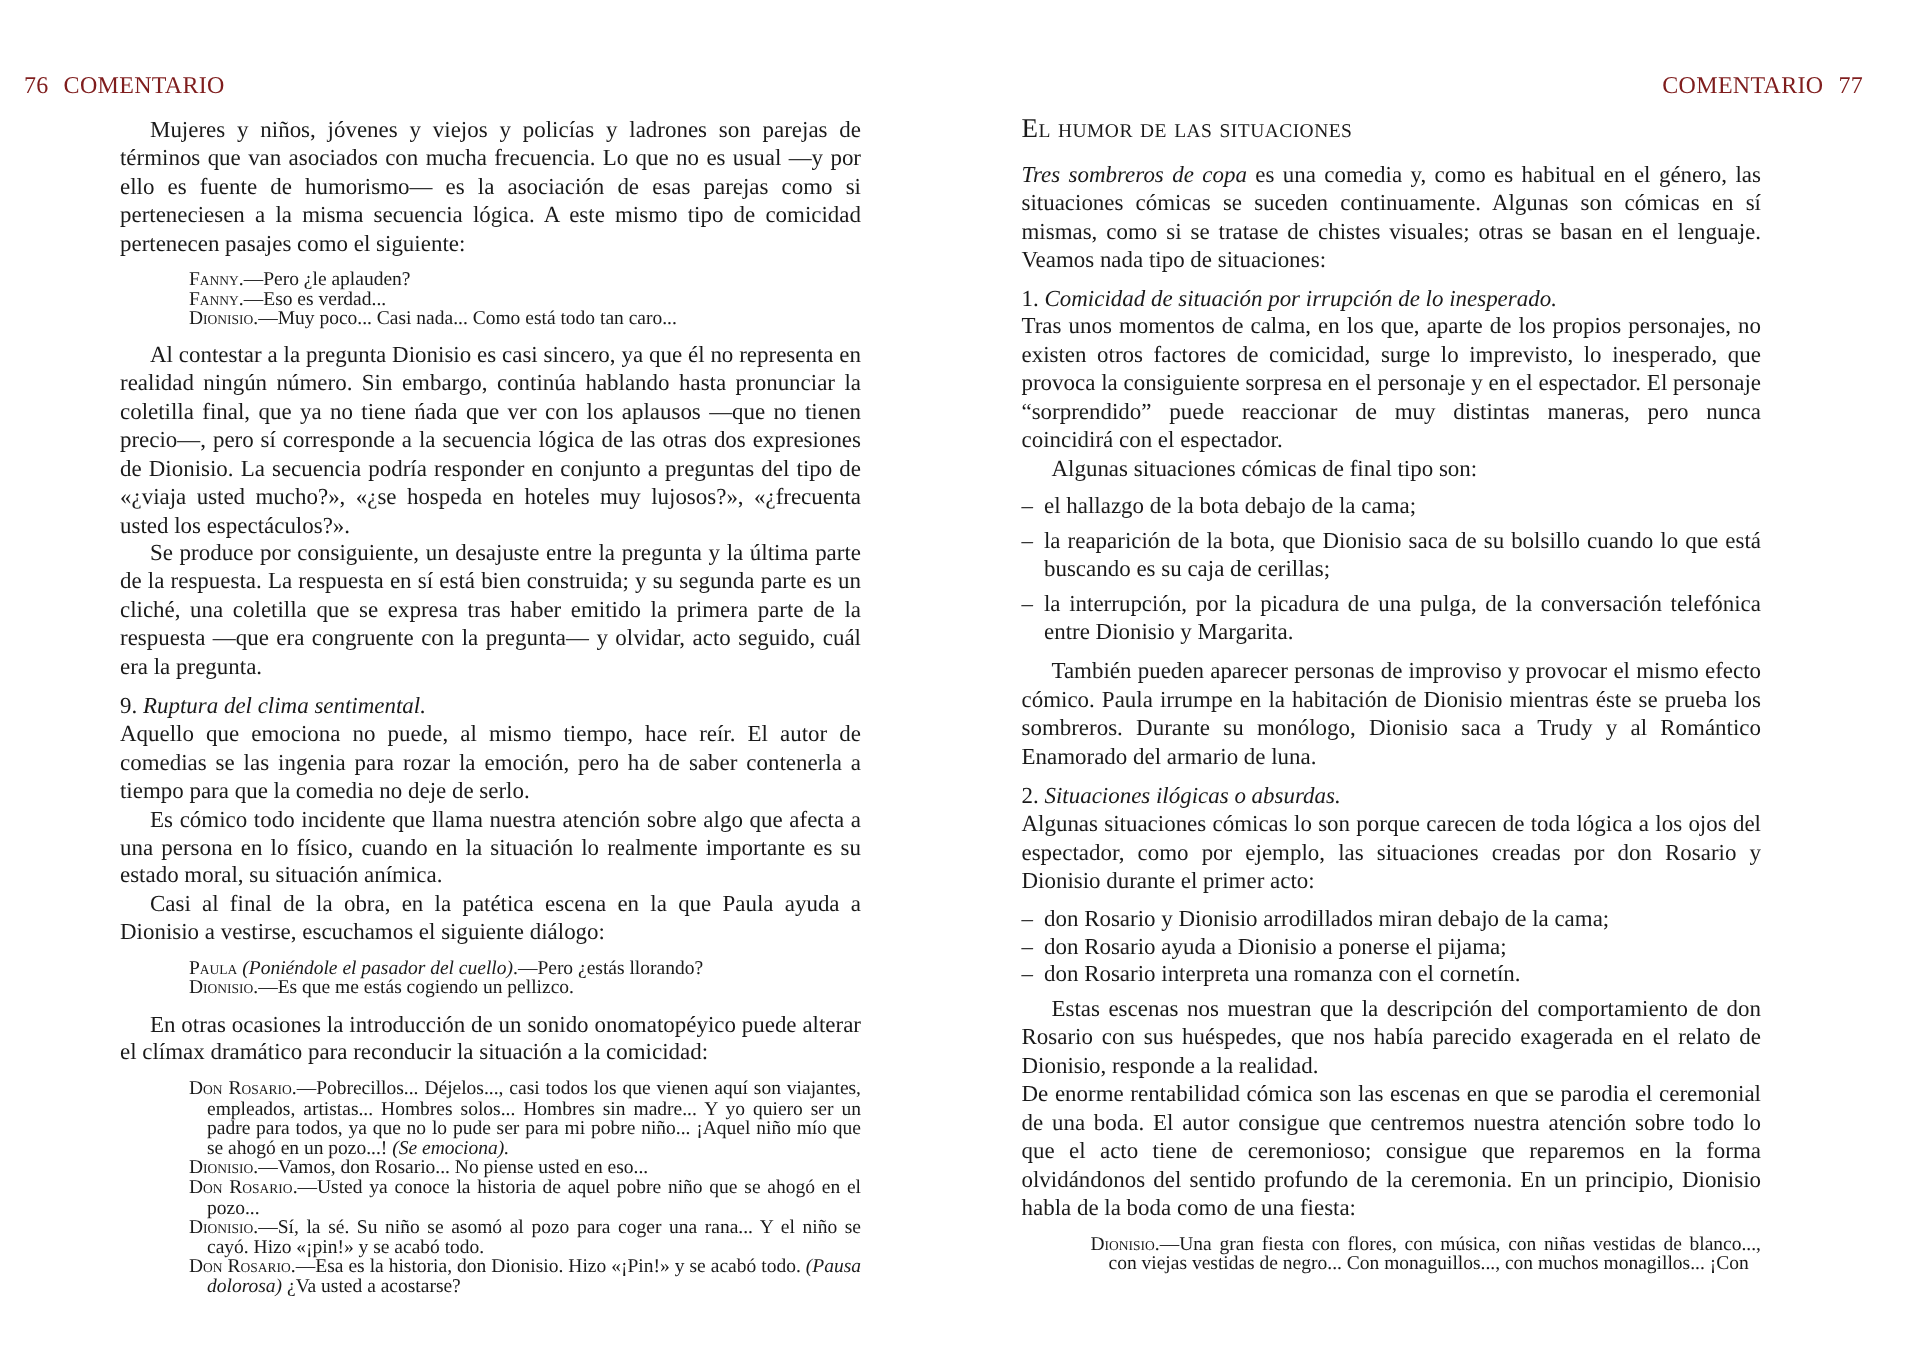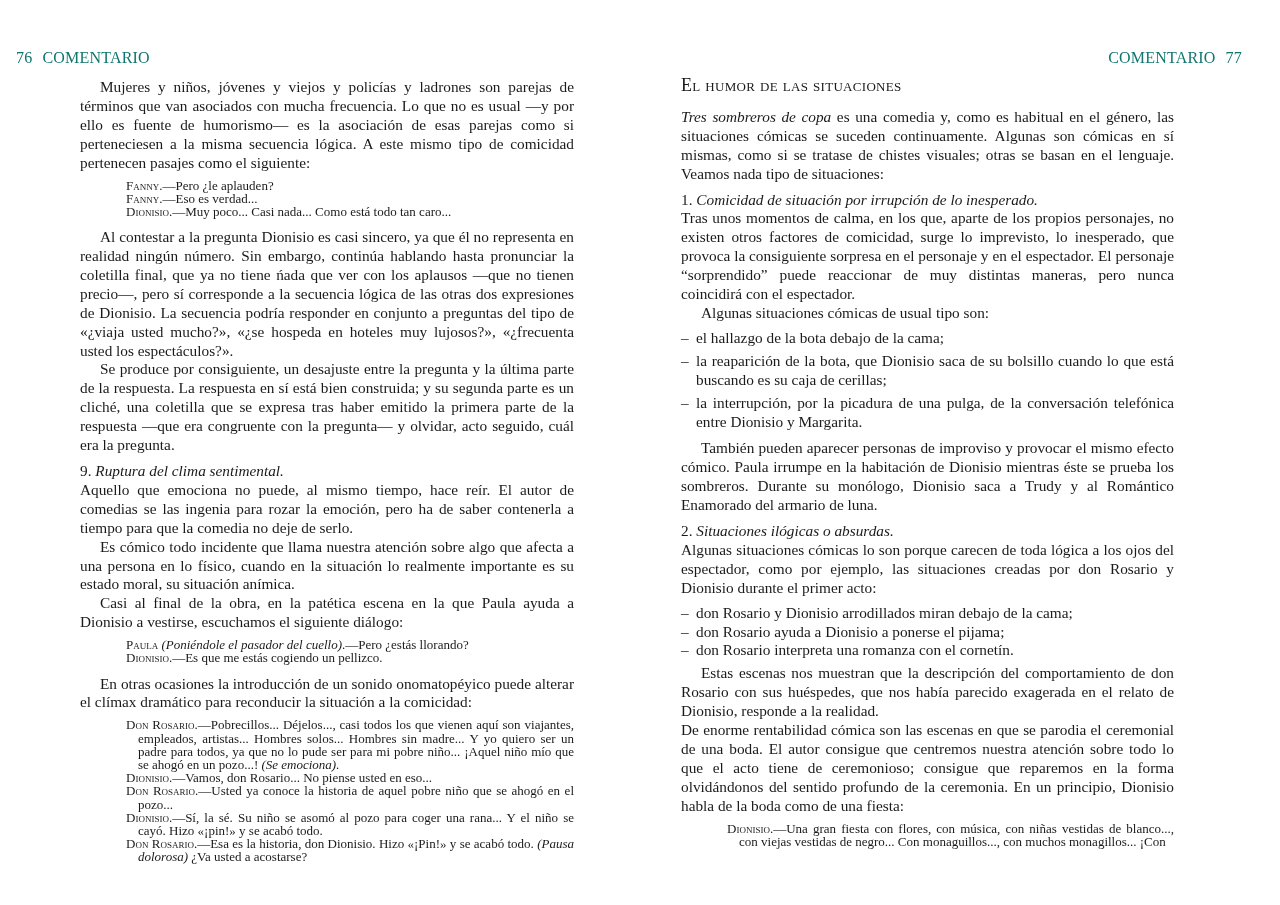--- a/index.html
+++ b/index.html
@@ -19,21 +19,21 @@
     height: 905px;
   }
   .page-left { left: 0; width: 640px; }
   .page-right { left: 640px; width: 640px; }
 
   .running-head {
     position: absolute;
     top: 49px;
     font-size: 16px;
     letter-spacing: 0.2px;
-    color: #0f766e;
+    color: #7f1d1d;
     white-space: nowrap;
   }
   .page-left .running-head { left: 16px; }
   .page-right .running-head { right: 38px; }
   .running-head .pnum { display: inline-block; }
   .page-left .running-head .pnum { margin-right: 10px; }
   .page-right .running-head .pnum { margin-left: 10px; }
 
   .text-block {
     position: absolute;
@@ -134,21 +134,21 @@
     <span>COMENTARIO</span><span class="pnum">77</span>
   </div>
 
   <div class="text-block">
     <h2 class="section-title" style="font-weight:normal;"><span>E</span><span class="sc">l humor de las situaciones</span></h2>
 
     <p><em>Tres sombreros de copa</em><span> es una comedia y, como es habitual en el género, las situaciones cómicas se suceden continuamente. Algunas son cómicas en sí mismas, como si se tratase de chistes visuales; otras se basan en el lenguaje. Veamos nada tipo de situaciones:</span></p>
 
     <p class="subhead"><span>1.</span> <span class="it">Comicidad de situación por irrupción de lo inesperado.</span></p>
     <p>Tras unos momentos de calma, en los que, aparte de los propios personajes, no existen otros factores de comicidad, surge lo imprevisto, lo inesperado, que provoca la consiguiente sorpresa en el personaje y en el espectador. El personaje “sorprendido” puede reaccionar de muy distintas maneras, pero nunca coincidirá con el espectador.</p>
-    <p class="indent">Algunas situaciones cómicas de usual tipo son:</p>
+    <p class="indent">Algunas situaciones cómicas de final tipo son:</p>
 
     <ul class="bullets">
       <li><span class="dash">–</span><span>el hallazgo de la bota debajo de la cama;</span></li>
       <li><span class="dash">–</span><span>la reaparición de la bota, que Dionisio saca de su bolsillo cuando lo que está buscando es su caja de cerillas;</span></li>
       <li><span class="dash">–</span><span>la interrupción, por la picadura de una pulga, de la conversación telefónica entre Dionisio y Margarita.</span></li>
     </ul>
 
     <p class="indent para-gap">También pueden aparecer personas de improviso y provocar el mismo efecto cómico. Paula irrumpe en la habitación de Dionisio mientras éste se prueba los sombreros. Durante su monólogo, Dionisio saca a Trudy y al Romántico Enamorado del armario de luna.</p>
 
     <p class="subhead"><span>2.</span> <span class="it">Situaciones ilógicas o absurdas.</span></p>

